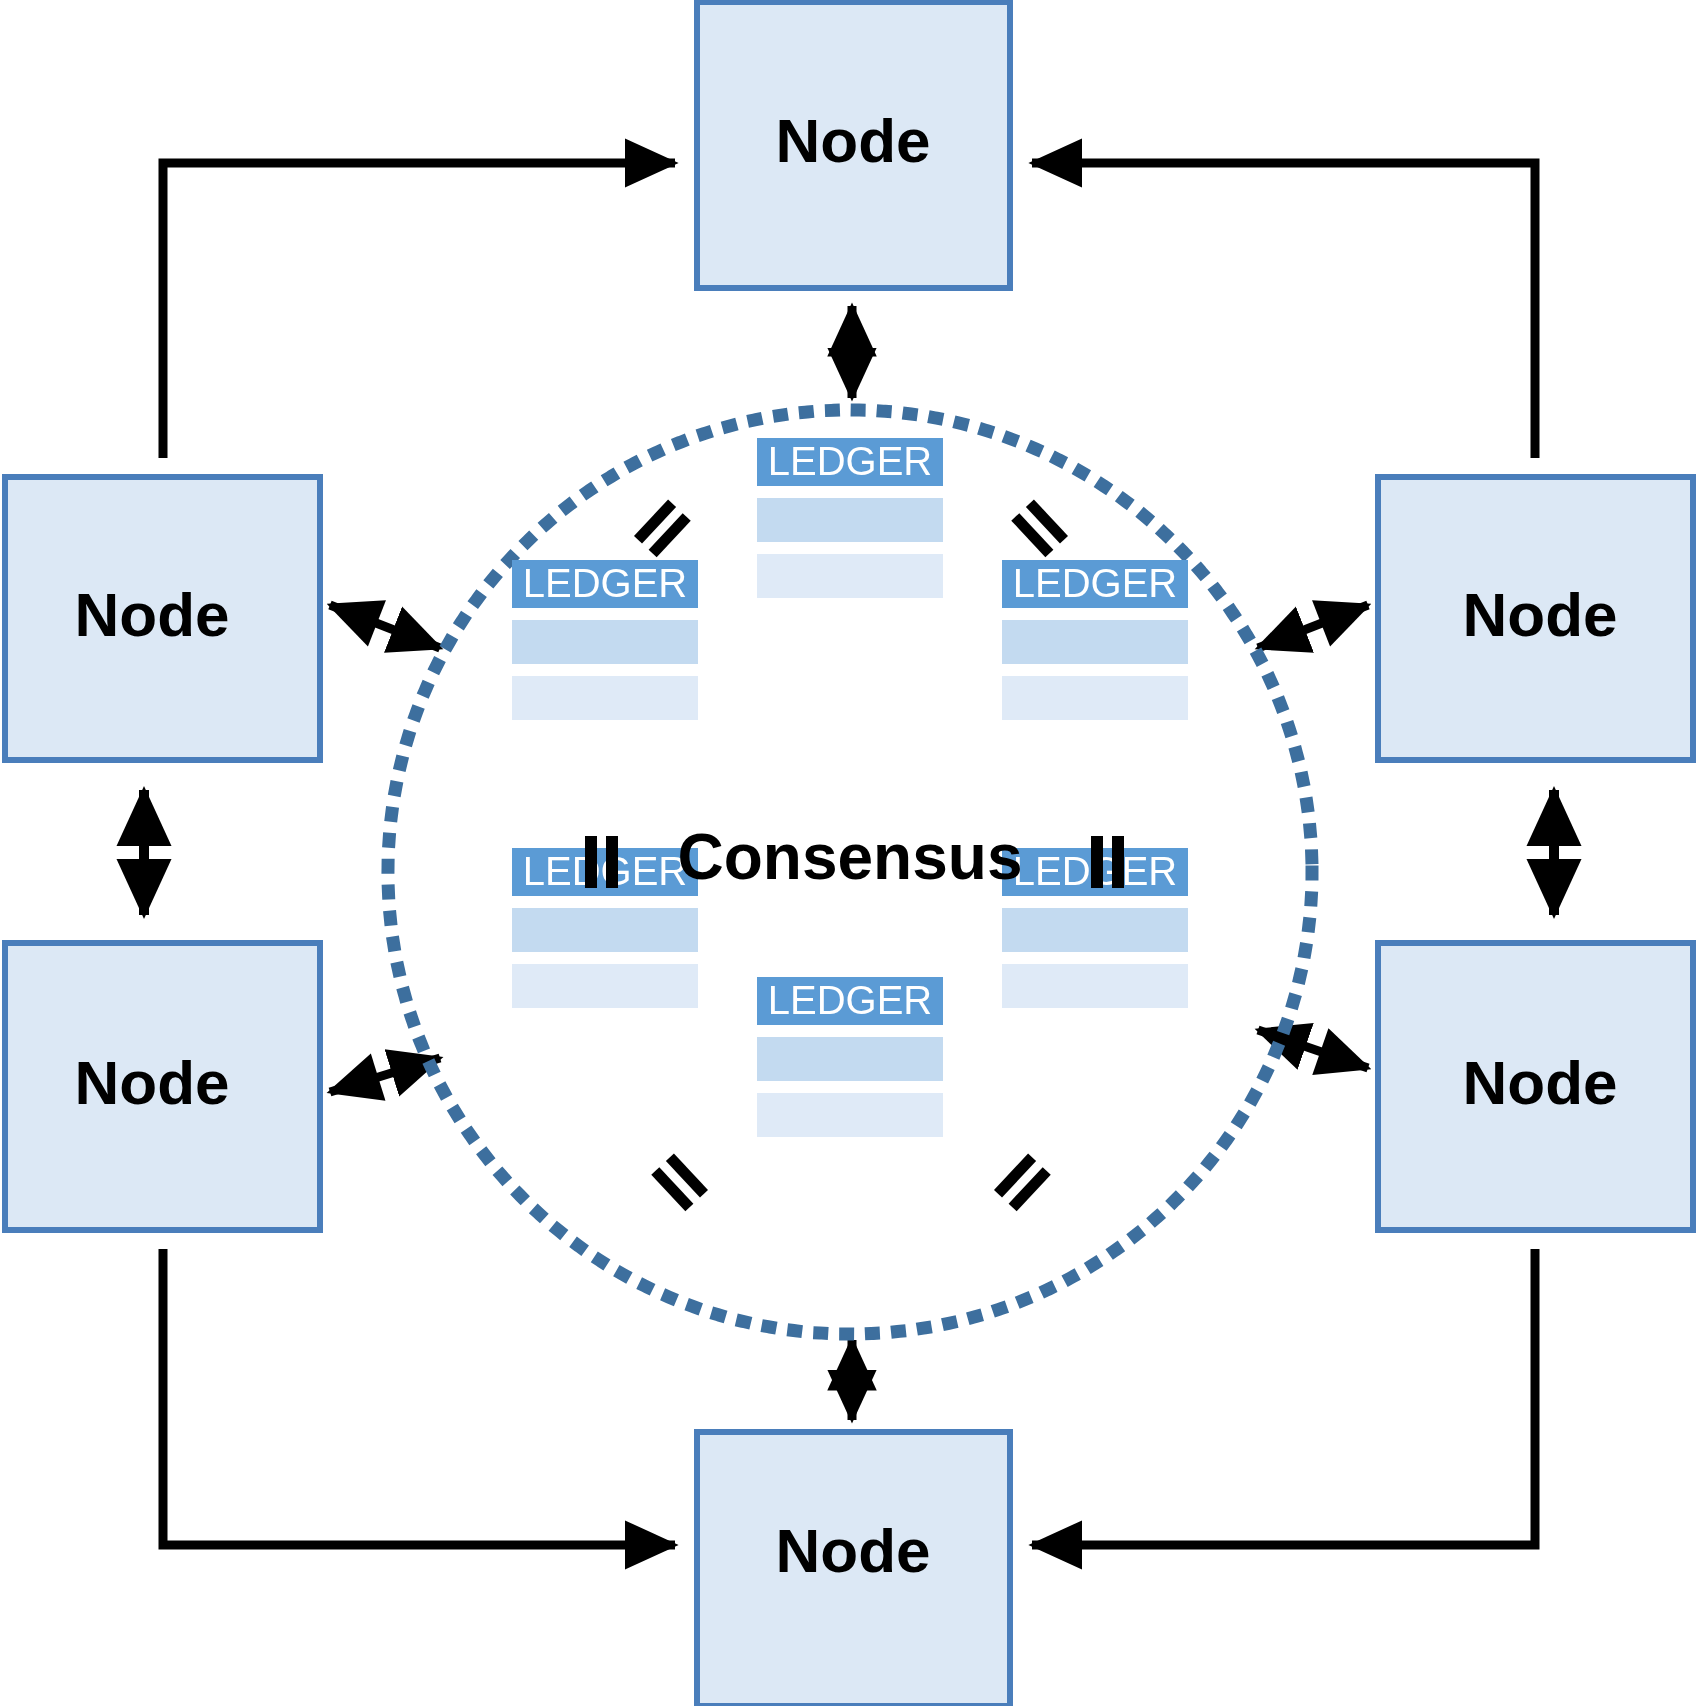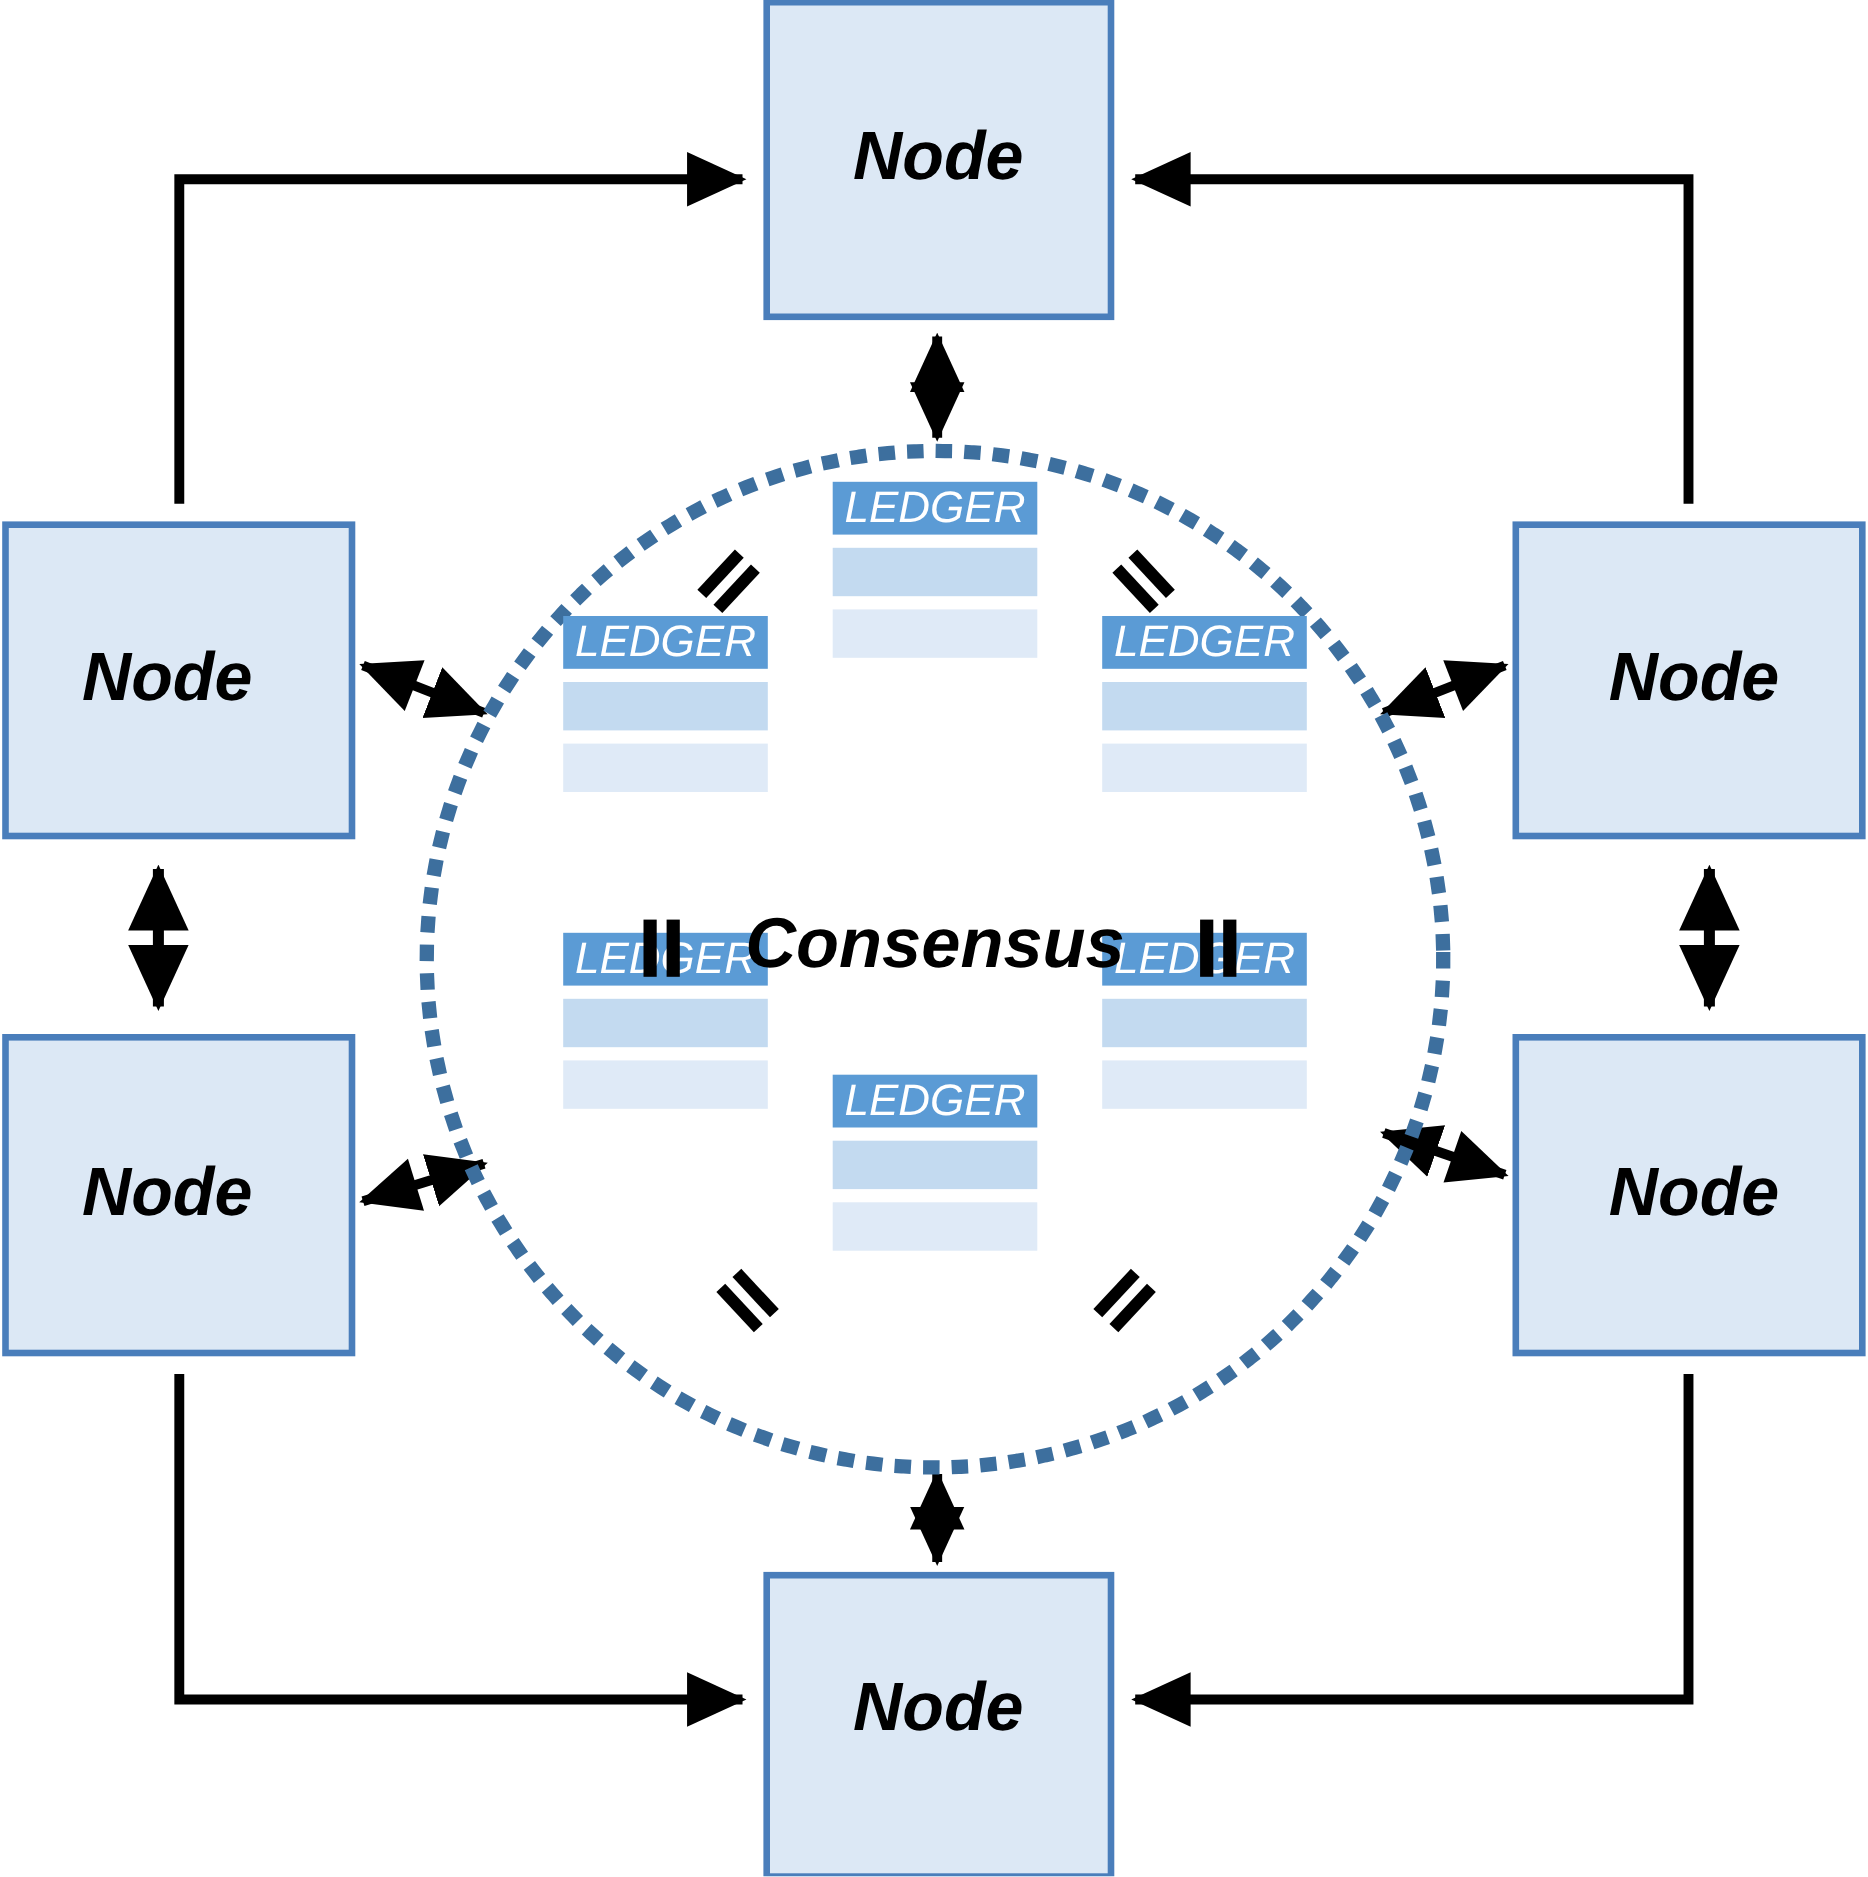--- a/index.html
+++ b/index.html
@@ -11,21 +11,20 @@
     width: 1698px;
     height: 1706px;
     overflow: hidden;
     font-family: "Liberation Sans", sans-serif;
   }
   #diagram-root {
     position: relative;
     width: 1467px;
     height: 1706px;
     background: #ffffff;
-    font-style: italic;
   }
   svg#diagram-svg {
     position: absolute;
     left: 0;
     top: 0;
     width: 1698px;
     height: 1706px;
     display: block;
   }
   .node-label {

